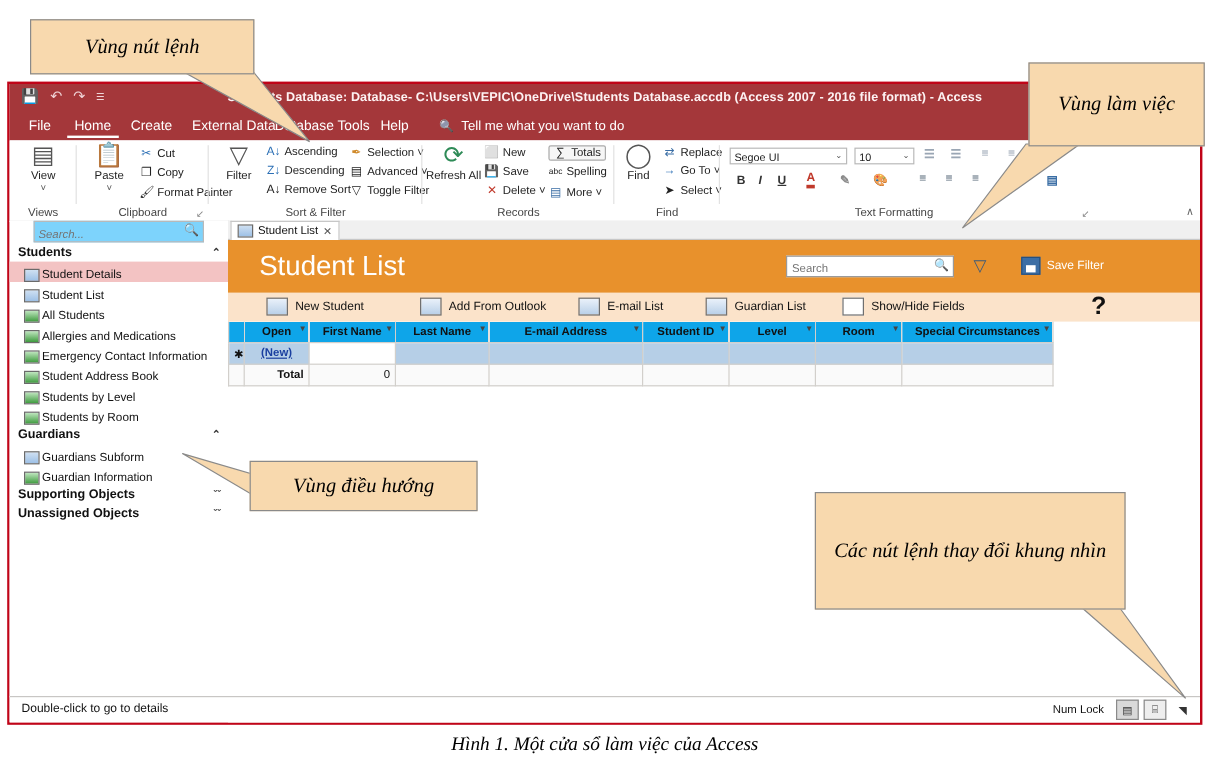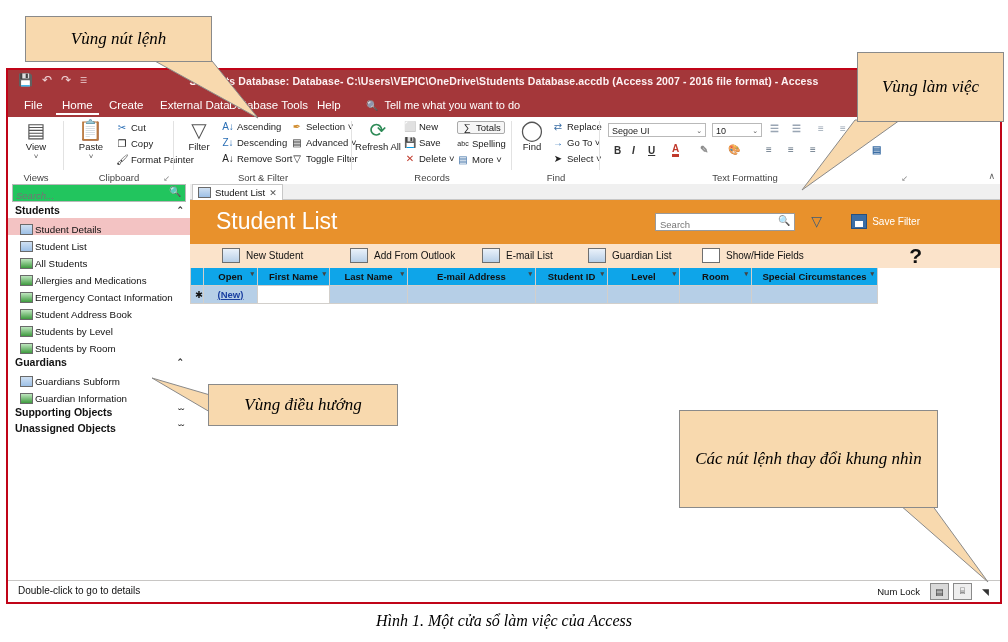--- a/index.html
+++ b/index.html
@@ -43,21 +43,21 @@
   .fmtbtn{position:absolute;font-size:10px;color:#333;font-weight:bold;}
   .collapse{position:absolute;right:5px;top:54px;font-size:9px;color:#666;}
 
   
   .navpane{position:absolute;left:0;top:114px;width:182px;bottom:21px;background:#fff;
       border-right:1px solid #c9c9c9;}
   .navhead{height:24px;padding:2px 4px 0 6px;box-sizing:border-box;display:flex;
       justify-content:space-between;align-items:center;}
   .navhead .t{font-size:14.5px;color:#c34a2c;font-weight:bold;}
   .navhead .icons{font-size:11px;color:#444;display:flex;gap:4px;}
-  .navsearch{position:relative;height:16px;margin:0 4px;border:1px solid #b9b9b9;background:#22c55e;}
+  .navsearch{position:relative;height:16px;margin:0 20px;border:1px solid #b9b9b9;background:#7dd3fc;}
   .navsearch input{border:0;outline:0;width:150px;height:14px;font-size:9.5px;font-style:italic;
       color:#555;padding-left:3px;font-family:"Liberation Sans",sans-serif;background:transparent;}
   .navsearch .mg{position:absolute;right:3px;top:1px;font-size:10px;color:#333;}
   .grphead{display:flex;justify-content:space-between;align-items:center;height:16px;
       padding:0 6px 0 7px;font-size:10.5px;font-weight:bold;color:#111;}
   .grphead .chev{font-size:9px;color:#333;}
   .navitem{display:flex;align-items:flex-end;gap:2px;height:17px;padding-left:12px;font-size:9.8px;color:#111;}
   .navitem.sel{background:#f3c3c3;}
   .objicon{width:13px;height:11px;border:1px solid #6a6a6a;box-sizing:border-box;display:inline-block;}
   .objicon.form{background:linear-gradient(#cfe0f2,#9dc0e6);}
@@ -465,20 +465,32 @@
             <td style="text-align:center"><span class="newlink">(New)</span></td>
             <td class="sel"></td>
             <td></td>
             <td></td>
             <td></td>
             <td></td>
             <td></td>
             <td></td>
             <td style="border:none;background:#fff"></td>
           </tr>
+          <tr class="totrow">
+            <td class="rowhdr"></td>
+            <td style="text-align:right;font-weight:bold">Total</td>
+            <td style="text-align:right">0</td>
+            <td></td>
+            <td></td>
+            <td></td>
+            <td></td>
+            <td></td>
+            <td></td>
+            <td style="border:none;background:#fff"></td>
+          </tr>
         </tbody>
       </table>
     </div>
   </div>
 
   <div class="recnav">
     <div class="cell">
       <span>Student</span>
       <span class="nvb">⏮</span>
       <span class="nvb dim">◂</span>

